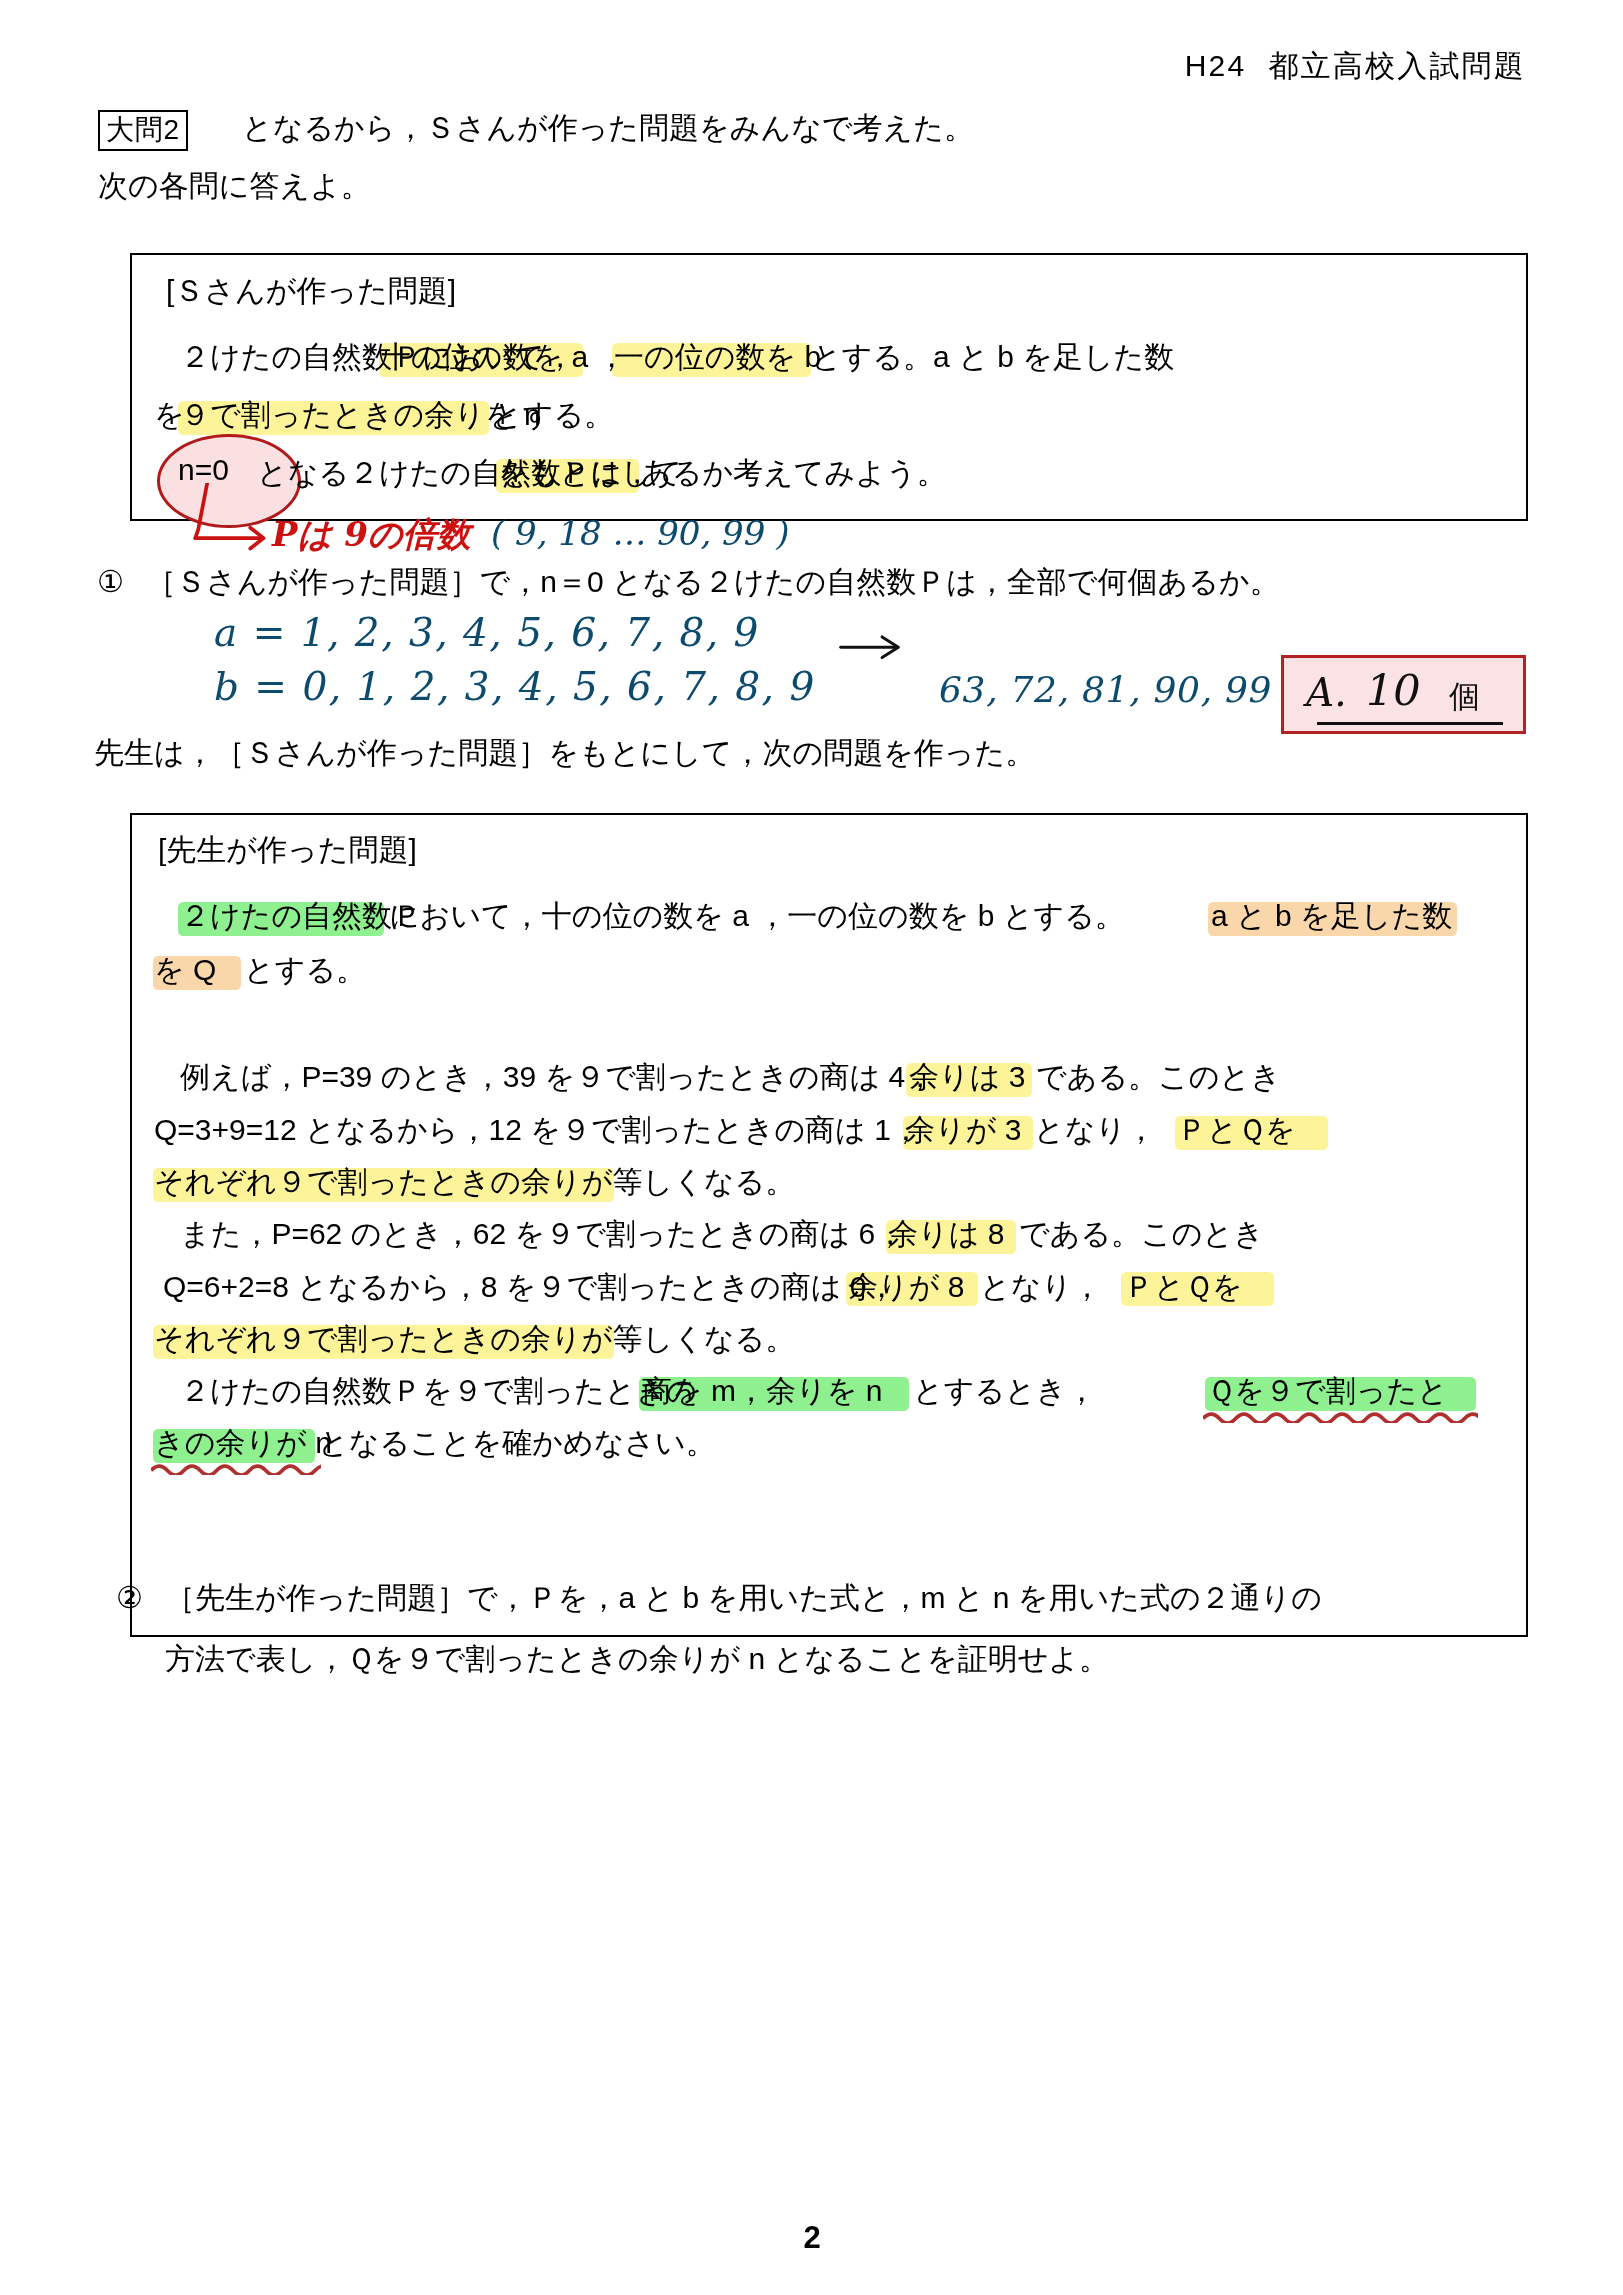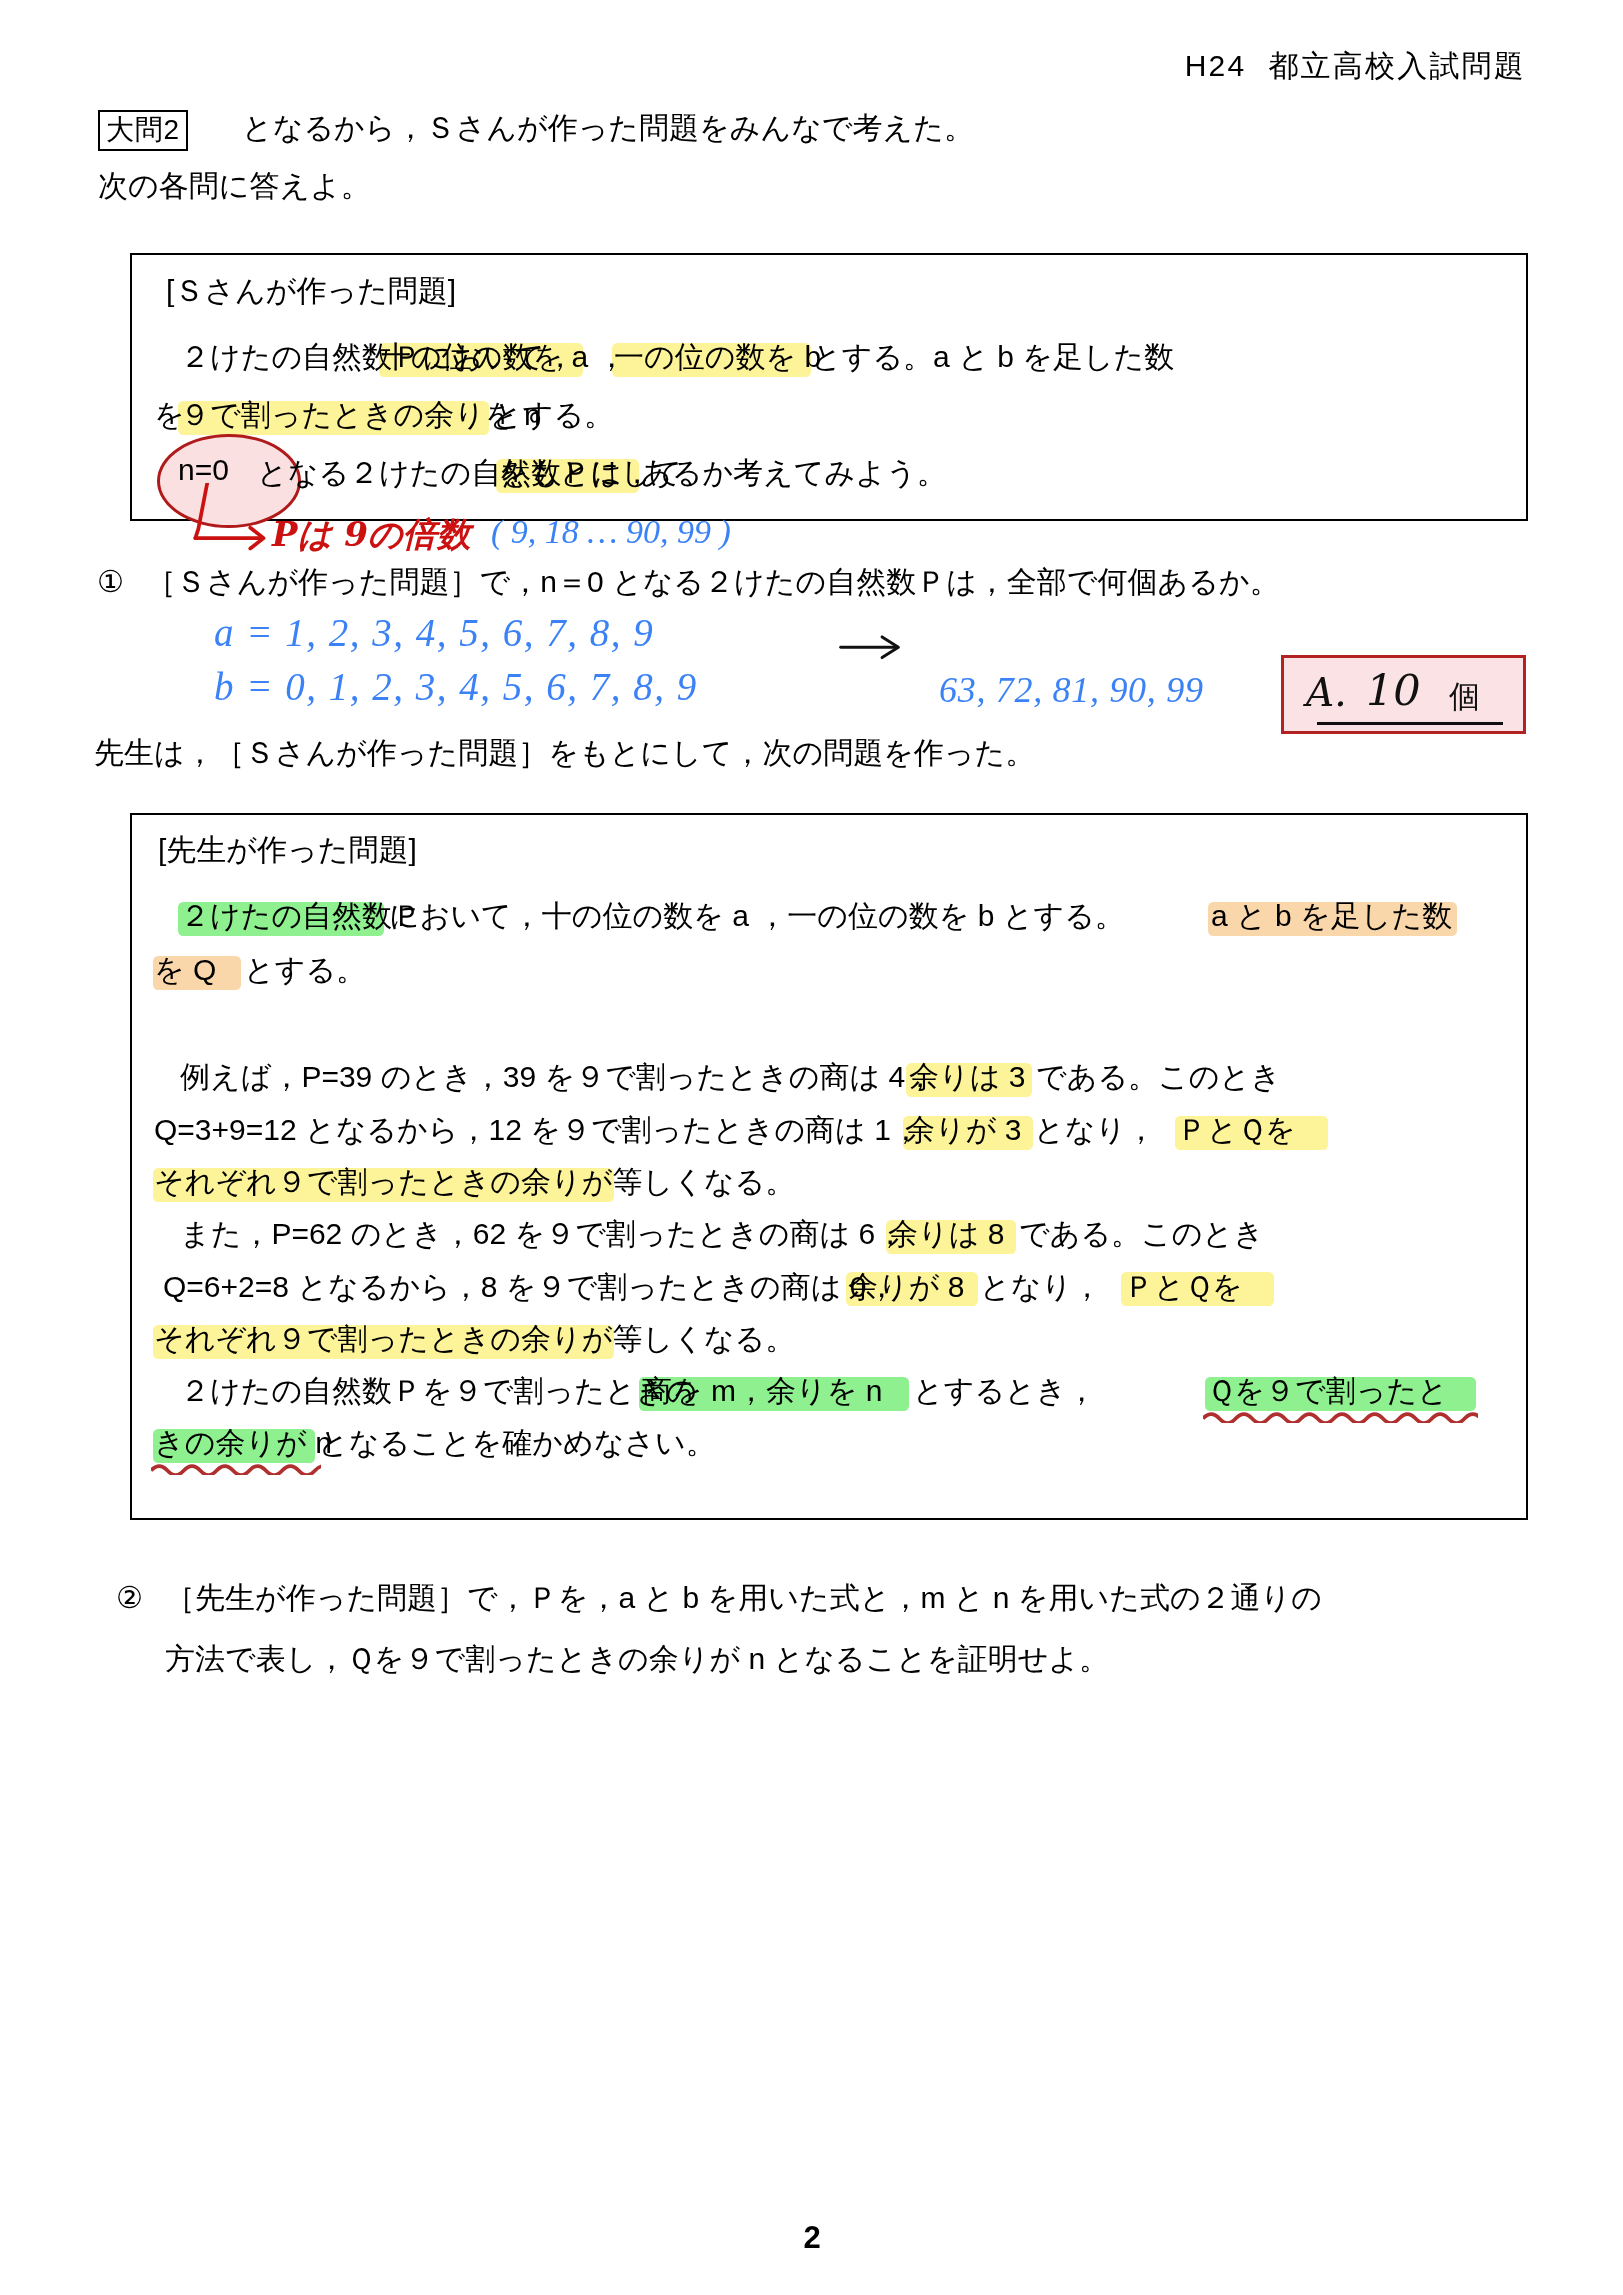--- a/index.html
+++ b/index.html
@@ -90,21 +90,21 @@
 
   
   .hand {
     position: absolute;
     font-family: "DejaVu Serif", serif;
     font-style: italic;
     white-space: nowrap;
     z-index: 5;
   }
   .hand-red { color: #cc1111; }
-  .hand-black { color: #3b82f6; font-family: Liberation Serif, serif; }
+  .hand-black { color: #0c4a6e; }
 
   
   .answer-box {
     position: absolute;
     border: 3px solid #b32222;
     background: #fbe2e4;
     box-sizing: border-box;
     z-index: 4;
   }
   .answer-text {
@@ -192,21 +192,21 @@
 
   <div class="answer-box" style="left:1281px; top:655px; width:245px; height:79px;">
     <div class="answer-text" style="left:22px; top:12px; font-size:39px;">A.</div>
     <div class="answer-text" style="left:82px; top:7.4px; font-size:43px;">10</div>
     <div class="answer-text" style="left:165px; top:18px; font-size:31px; font-style:normal;">個</div>
     <div class="answer-underline" style="left:33px; top:64px; width:186px;"></div>
   </div>
 
   <div class="line" style="left:94px; top:738px;">先生は，［Ｓさんが作った問題］をもとにして，次の問題を作った。</div>
 
-  <div class="frame" style="left:130px; top:813px; width:1398px; height:707px;">
+  <div class="frame" style="left:130px; top:813px; width:1398px; height:824px;">
     <div class="frame-inner">
       <div class="txt line" style="left:26px; top:20px;">[先生が作った問題]</div>
 
       <div class="hl hl-green" style="left:46px; top:87px; width:206px; height:34px;"></div>
       <div class="hl hl-orange" style="left:1076px; top:87px; width:249px; height:34px;"></div>
       <div class="txt" style="left:48px; top:81px; font-size:30px;">２けたの自然数Ｐ</div>
       <div class="txt" style="left:257px; top:81px; font-size:30px;">において，十の位の数を a ，一の位の数を b とする。</div>
       <div class="txt" style="left:1079px; top:81px; font-size:30px;">a と b を足した数</div>
 
       <div class="hl hl-orange" style="left:21px; top:141px; width:88px; height:34px;"></div>

